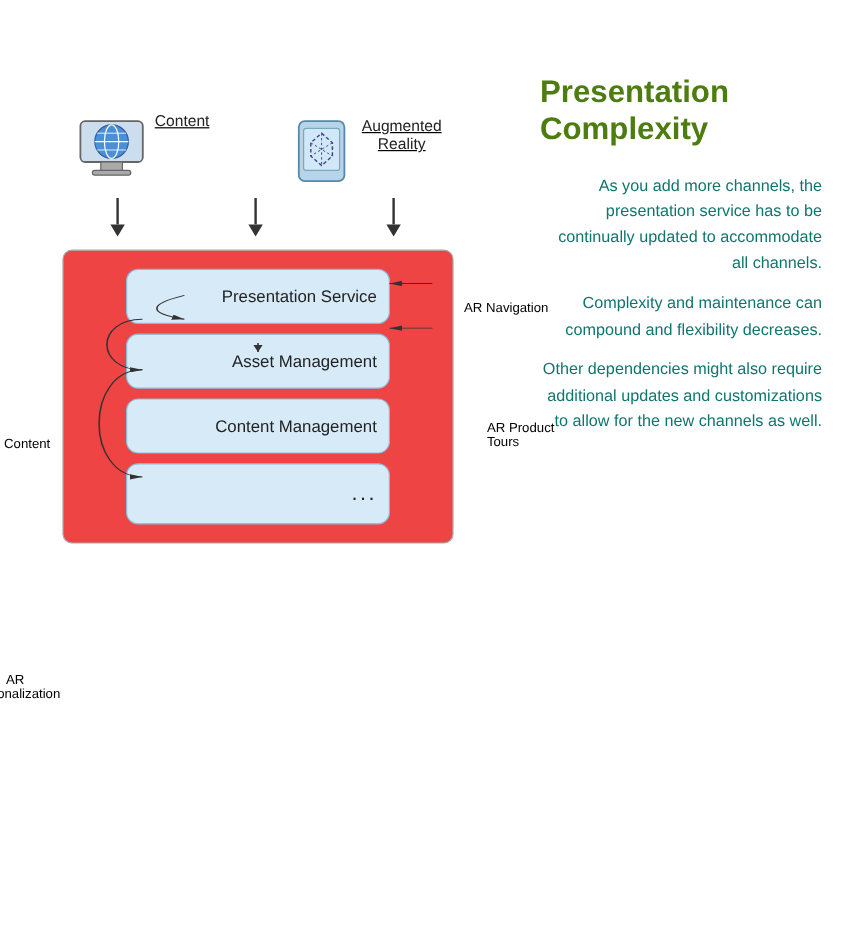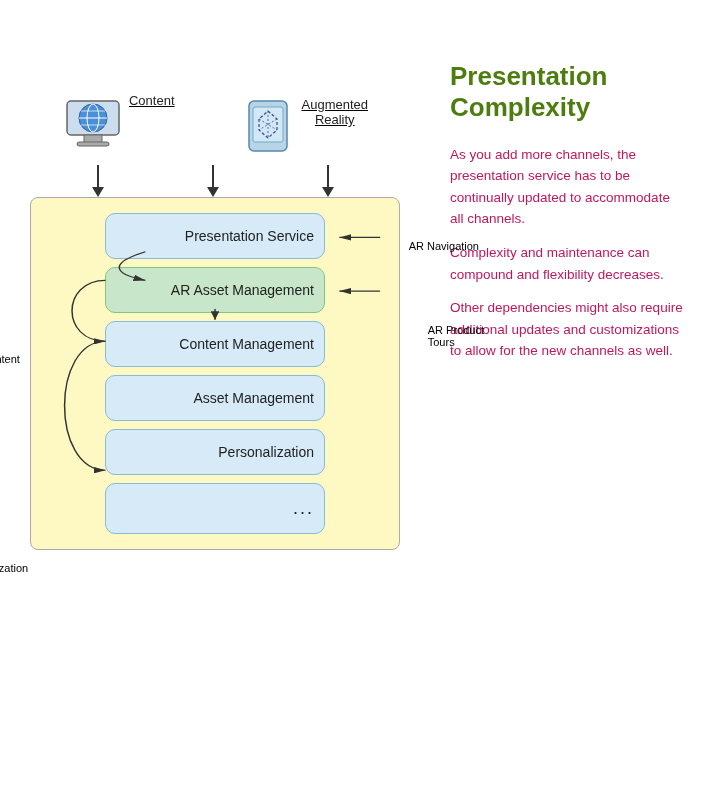--- a/index.html
+++ b/index.html
@@ -44,29 +44,30 @@
     .icon-label {
       font-size: 13px;
       text-align: center;
       color: #222;
     }
 
     
     .diagram-box {
       border: 1.5px solid #aaa;
       border-radius: 8px;
-      width: 370px;
+      width: 326px;
       padding: 15px 20px 15px 20px;
       display: flex;
       flex-direction: column;
       align-items: center;
       gap: 8px;
       position: relative;
-      background: #fef9c3;
+      background: #ef4444;
       flex-shrink: 0;
+      margin-top: 11px;
     }
 
     .service-box {
       border: 1.5px solid #87bbd8;
       border-radius: 10px;
       background: #d6eaf8;
       width: 220px;
       padding: 14px 10px;
       text-align: right;
       font-size: 14px;
@@ -105,23 +106,24 @@
     .right-title {
       font-size: 26px;
       font-weight: bold;
       color: #4d7c0f;
       line-height: 1.2;
       margin-bottom: 5px;
     }
 
     .right-body p {
       font-size: 13.5px;
-      color: #be185d;
+      color: #0f766e;
       line-height: 1.6;
       margin-bottom: 12px;
+      text-align: right;
     }
 
     
     .icon-globe-svg, .icon-ar-svg, .icon-basket-svg {
       display: block;
     }
 
     .top-arrows-row {
       display: flex;
       flex-direction: row;
@@ -209,48 +211,42 @@
       <path d="M 115 75 C 80 90 80 105 115 115" stroke="#333" stroke-width="1.5" fill="none" marker-end="url(#arrowhead)"></path>
 
       <path d="M 185 155 L 185 170" stroke="#333" stroke-width="1.5" fill="none" marker-end="url(#arrowhead)"></path>
 
     </svg>
 
     <div style="position:absolute;right:-80px;top:42px;font-size:11px;white-space:nowrap;">
       <span>AR Navigation</span>
     </div>
 
-    <div style="position:absolute;right:-85px;top:114px;font-size:11px;white-space:pre-line;text-align:left;">
+    <div style="position:absolute;right:-85px;top:130px;font-size:11px;white-space:pre-line;text-align:left;">
       <span>AR Product
 Tours</span>
     </div>
 
     <div style="position:absolute;left:-68px;top:155px;font-size:11px;white-space:nowrap;">
       <span>AR Content</span>
     </div>
 
     <div style="position:absolute;left:-78px;top:340px;font-size:11px;white-space:pre-line;text-align:center;">
       <span>AR
 Personalization</span>
     </div>
 
     <div class="service-box">
       <span>Presentation Service</span>
     </div>
-    <div class="service-box green">
-      <span>AR Asset Management</span>
+    <div class="service-box">
+      <span>Asset Management</span>
     </div>
     <div class="service-box">
       <span>Content Management</span>
-    </div>
-    <div class="service-box">
-      <span>Asset Management</span>
-    </div>
-    <div class="service-box">
-      <span>Personalization</span>
     </div>
     <div class="service-box empty">
       <span>...</span>
     </div>
 
   </div>
 </div>
 
 <div class="right-panel">
   <h1 class="right-title" style="white-space:pre-line;">

